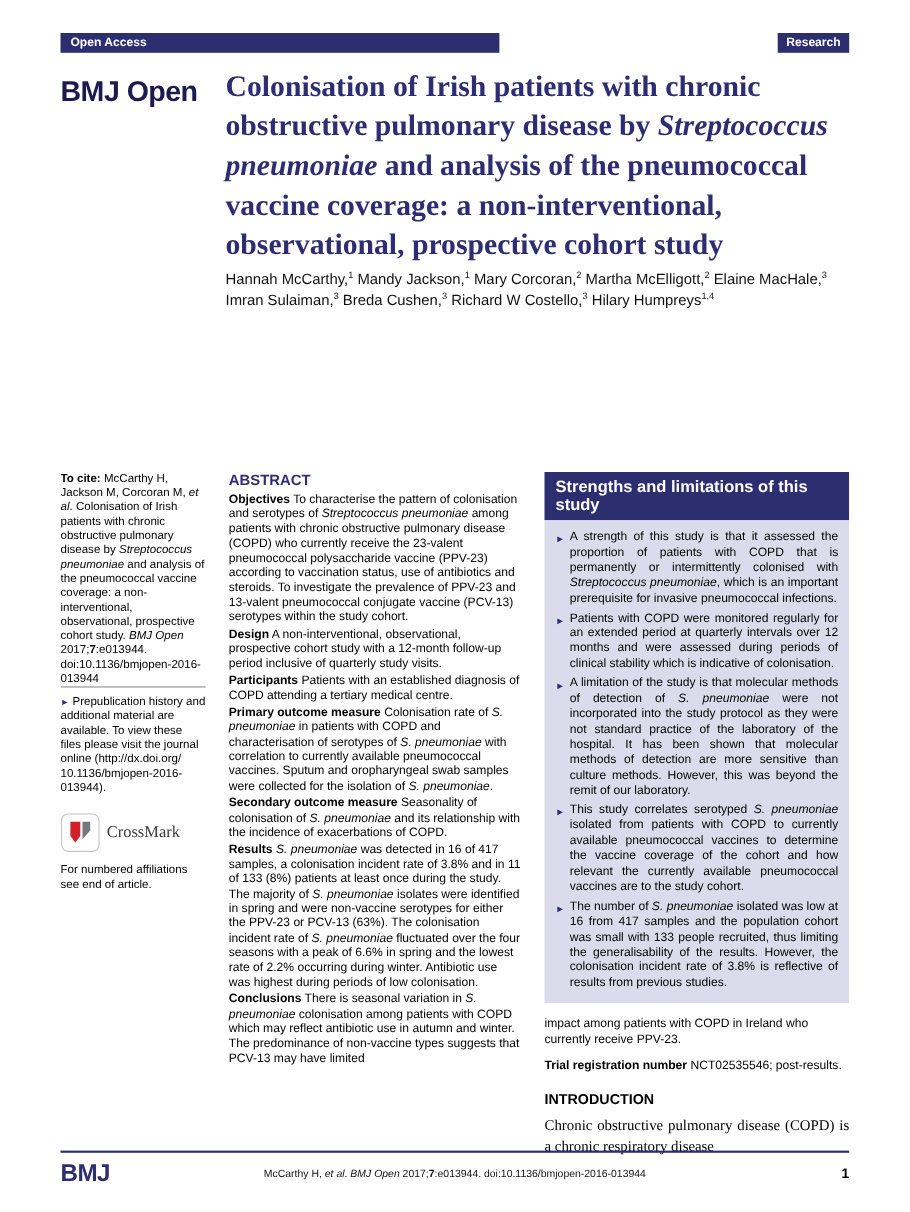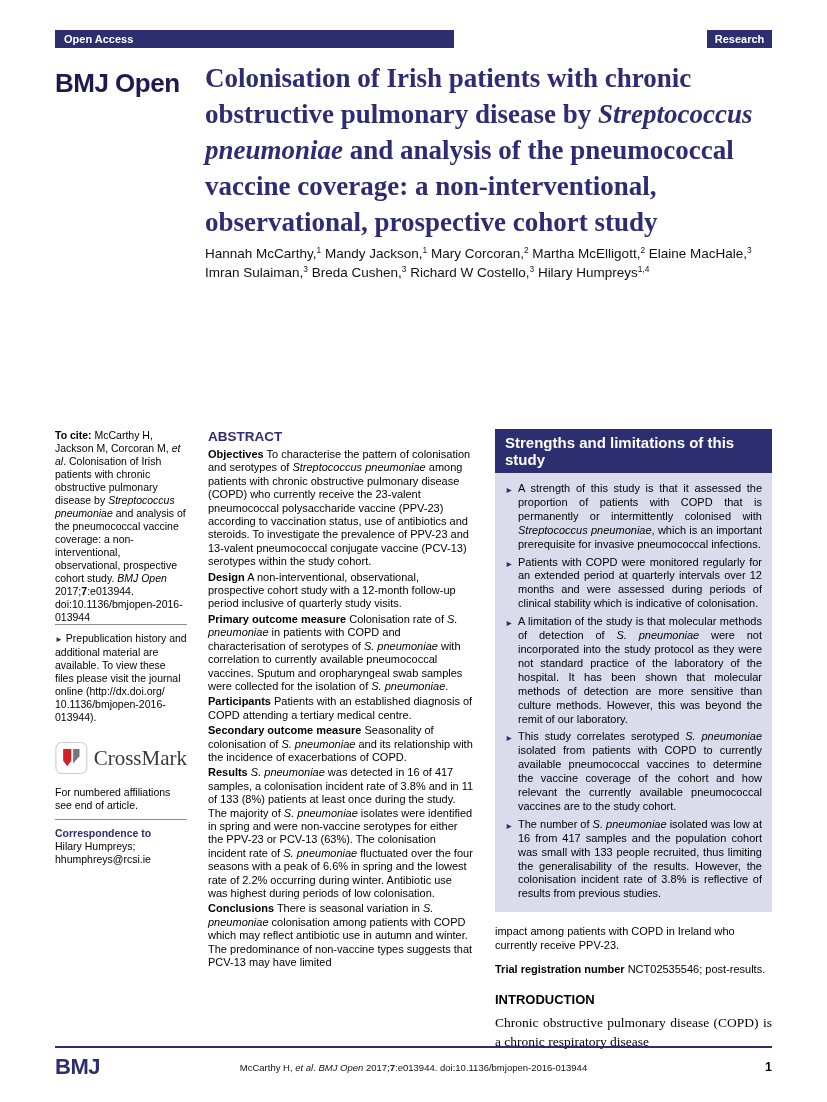--- a/index.html
+++ b/index.html
@@ -26,21 +26,21 @@
              display:grid; grid-template-columns:132px 266px 277px; column-gap:21px; }
 
   
   .sidebar { font-size:10.5px; line-height:13px; }
   .sidebar p { margin:0; }
   .rule-top { border-top:1px solid #8c8c8c; padding-top:7px; margin-top:7px; }
   .cite-label { font-weight:bold; }
   .side-arrow { color:#2d2e6f; font-size:8px; }
   .dates p { margin:0; }
   .crossmark { display:flex; align-items:center; margin:16px 0 10px; cursor:pointer; }
-  .cm-text { font-family:"Liberation Serif", serif; font-size:21px; color:#3a3a3a; margin-left:6px; }
+  .cm-text { font-family:"Liberation Serif", serif; font-size:15px; color:#3a3a3a; margin-left:6px; }
   .affil { margin-bottom:4px; }
   .corr-label { color:#2e2d73; font-weight:bold; }
 
   
   .abs-head { color:#2e2d73; font-size:13.5px; font-weight:bold; margin:0 0 4px; }
   .abs-p { font-size:11px; line-height:13.4px; margin:0 0 2px; }
 
   
   .sbox-head { background:#2d2e6f; color:#fff; font-weight:bold; font-size:15px; padding:5px 10px; }
   .sbox-body { background:#dcdbeb; padding:9px 10px 7px; }
@@ -93,32 +93,28 @@
         <svg width="36" height="36" viewBox="0 0 36 36">
           <rect x="1" y="1" width="34" height="34" rx="6" fill="#ffffff" stroke="#c3c3c3"></rect>
           <path fill="#cf2127" d="M9 8h9v13l-4.5 6L9 21z"></path>
           <path fill="#75787b" d="M20 8h7v8l-7 8z"></path>
         </svg>
         <span class="cm-text">CrossMark</span>
       </div>
 
       <p class="affil">For numbered affiliations see end of article.</p>
 
-      <div class="corr rule-top">
-        <p class="corr-label">Correspondence to</p>
-        <p>Hilary Humpreys; hhumphreys@rcsi.ie</p>
-      </div>
     </aside>
 
     <section class="abstract">
       <h2 class="abs-head">ABSTRACT</h2>
       <p class="abs-p"><b>Objectives</b> <span>To characterise the pattern of colonisation and serotypes of <i>Streptococcus pneumoniae</i> among patients with chronic obstructive pulmonary disease (COPD) who currently receive the 23-valent pneumococcal polysaccharide vaccine (PPV-23) according to vaccination status, use of antibiotics and steroids. To investigate the prevalence of PPV-23 and 13-valent pneumococcal conjugate vaccine (PCV-13) serotypes within the study cohort.</span></p>
       <p class="abs-p"><b>Design</b> <span>A non-interventional, observational, prospective cohort study with a 12-month follow-up period inclusive of quarterly study visits.</span></p>
+      <p class="abs-p"><b>Participants</b> <span>Patients with an established diagnosis of COPD attending a tertiary medical centre.</span></p>
       <p class="abs-p"><b>Primary outcome measure</b> <span>Colonisation rate of <i>S. pneumoniae</i> in patients with COPD and characterisation of serotypes of <i>S. pneumoniae</i> with correlation to currently available pneumococcal vaccines. Sputum and oropharyngeal swab samples were collected for the isolation of <i>S. pneumoniae</i>.</span></p>
-      <p class="abs-p"><b>Participants</b> <span>Patients with an established diagnosis of COPD attending a tertiary medical centre.</span></p>
       <p class="abs-p"><b>Secondary outcome measure</b> <span>Seasonality of colonisation of <i>S. pneumoniae</i> and its relationship with the incidence of exacerbations of COPD.</span></p>
       <p class="abs-p"><b>Results</b> <span><i>S. pneumoniae</i> was detected in 16 of 417 samples, a colonisation incident rate of 3.8% and in 11 of 133 (8%) patients at least once during the study. The majority of <i>S. pneumoniae</i> isolates were identified in spring and were non-vaccine serotypes for either the PPV-23 or PCV-13 (63%). The colonisation incident rate of <i>S. pneumoniae</i> fluctuated over the four seasons with a peak of 6.6% in spring and the lowest rate of 2.2% occurring during winter. Antibiotic use was highest during periods of low colonisation.</span></p>
       <p class="abs-p"><b>Conclusions</b> <span>There is seasonal variation in <i>S. pneumoniae</i> colonisation among patients with COPD which may reflect antibiotic use in autumn and winter. The predominance of non-vaccine types suggests that PCV-13 may have limited</span></p>
     </section>
 
     <section class="rightcol">
       <div class="sbox">
         <div class="sbox-head">Strengths and limitations of this study</div>
         <div class="sbox-body">
           <div class="s-item">

